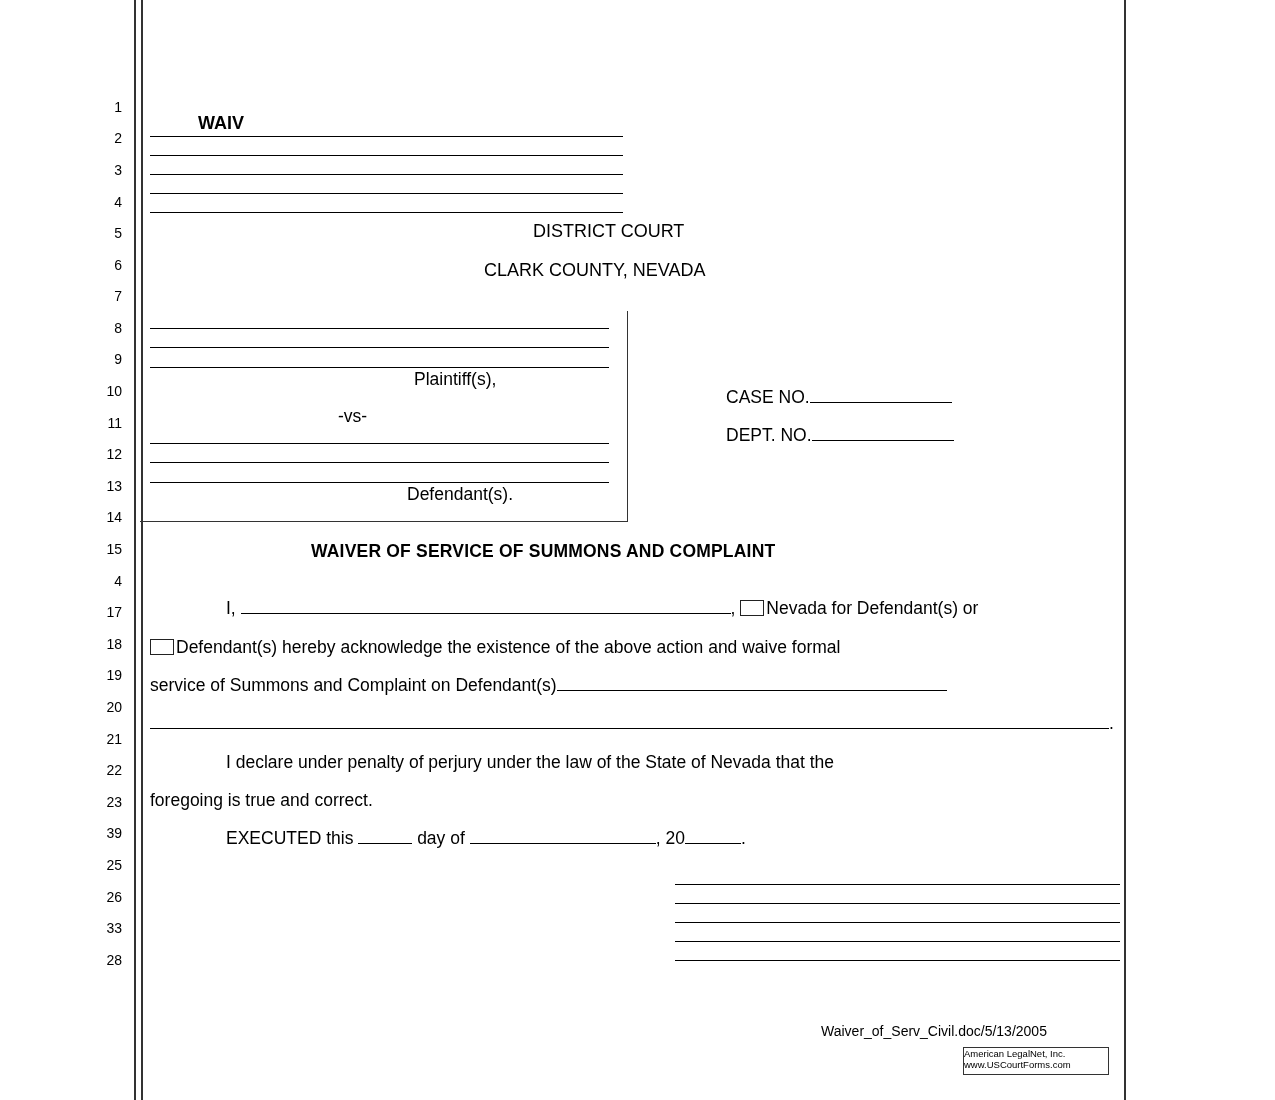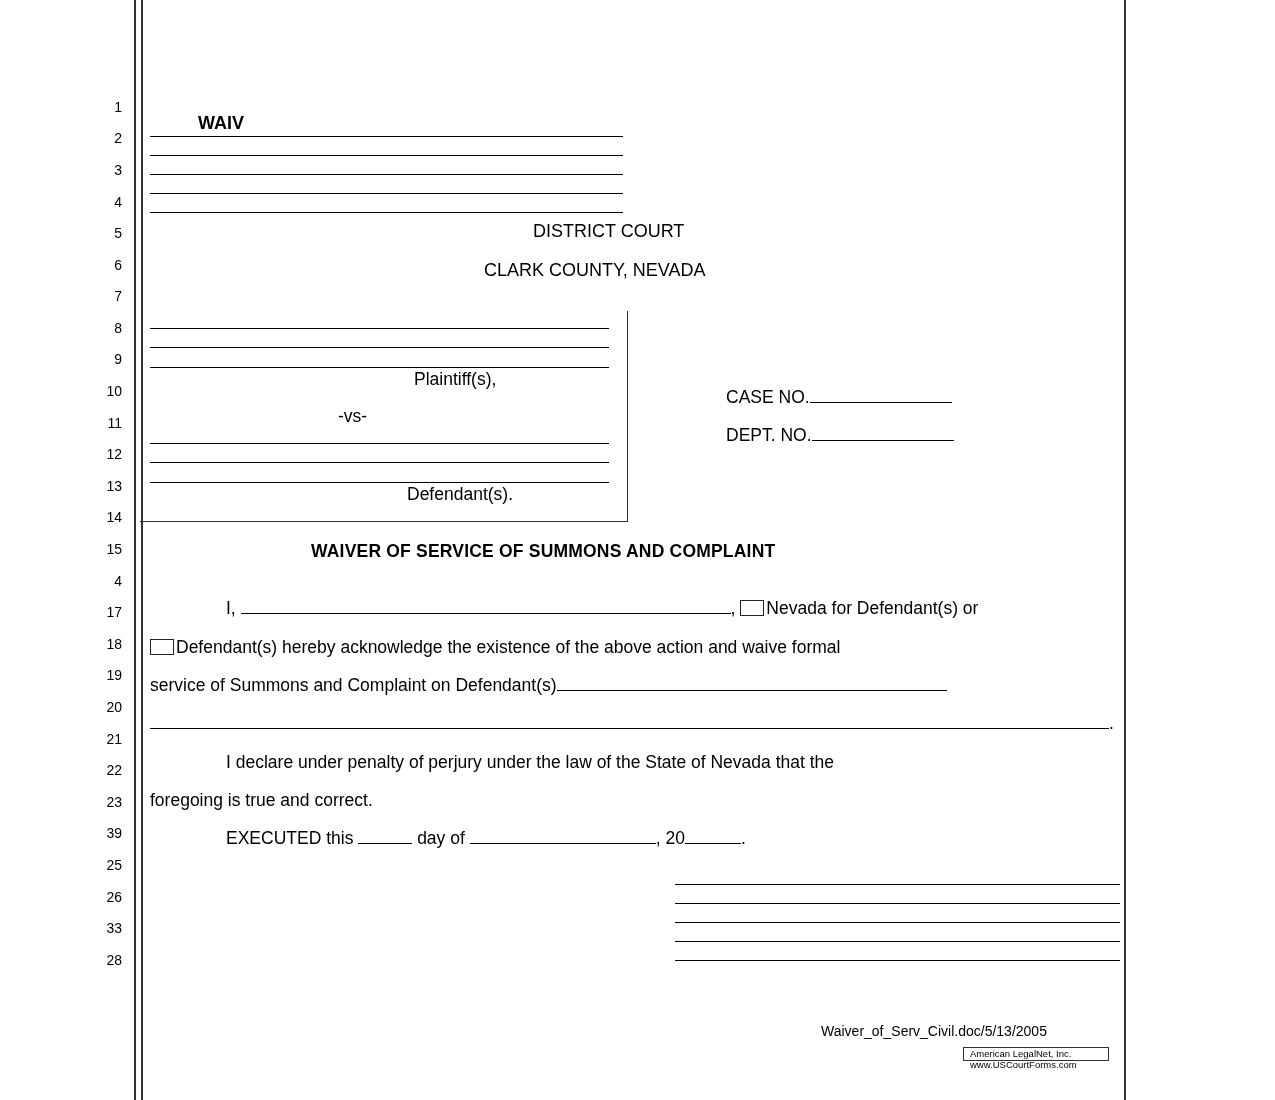--- a/index.html
+++ b/index.html
@@ -7,22 +7,22 @@
          font-family:"Liberation Sans", sans-serif; color:#000; }
   .abs { position:absolute; white-space:nowrap; }
   .vline { position:absolute; top:0; height:1100px; background:#333; }
   .hline { position:absolute; height:1px; background:#000; }
   .lnum { position:absolute; left:96px; width:26px; text-align:right; font-size:14px; }
   .t17 { font-size:17.5px; }
   .t18 { font-size:18px; }
   .blank { display:inline-block; border-bottom:1px solid #000; height:1px; vertical-align:baseline; }
   .chk { display:inline-block; width:24px; height:16px; border:1px solid #222; vertical-align:-2px; margin-right:2px; box-sizing:border-box; }
   .boxline-v { position:absolute; width:1px; background:#333; }
-  .stamp { position:absolute; left:963px; top:1047px; width:146px; height:14px; border:1px solid #333;
-           font-size:9.5px; line-height:10.5px; padding:1px 6px; box-sizing:border-box; }
+  .stamp { position:absolute; left:963px; top:1047px; width:146px; height:28px; border:1px solid #333;
+           font-size:9.5px; line-height:10.5px; padding:1px 0; box-sizing:border-box; }
 </style>
 </head>
 <body>
 
 <div class="vline" style="left:134px;width:2px;"></div>
 <div class="vline" style="left:141px;width:2px;"></div>
 <div class="vline" style="left:1124px;width:2px;"></div>
 
 <div>
   <div class="lnum" style="top:99px">1</div>

